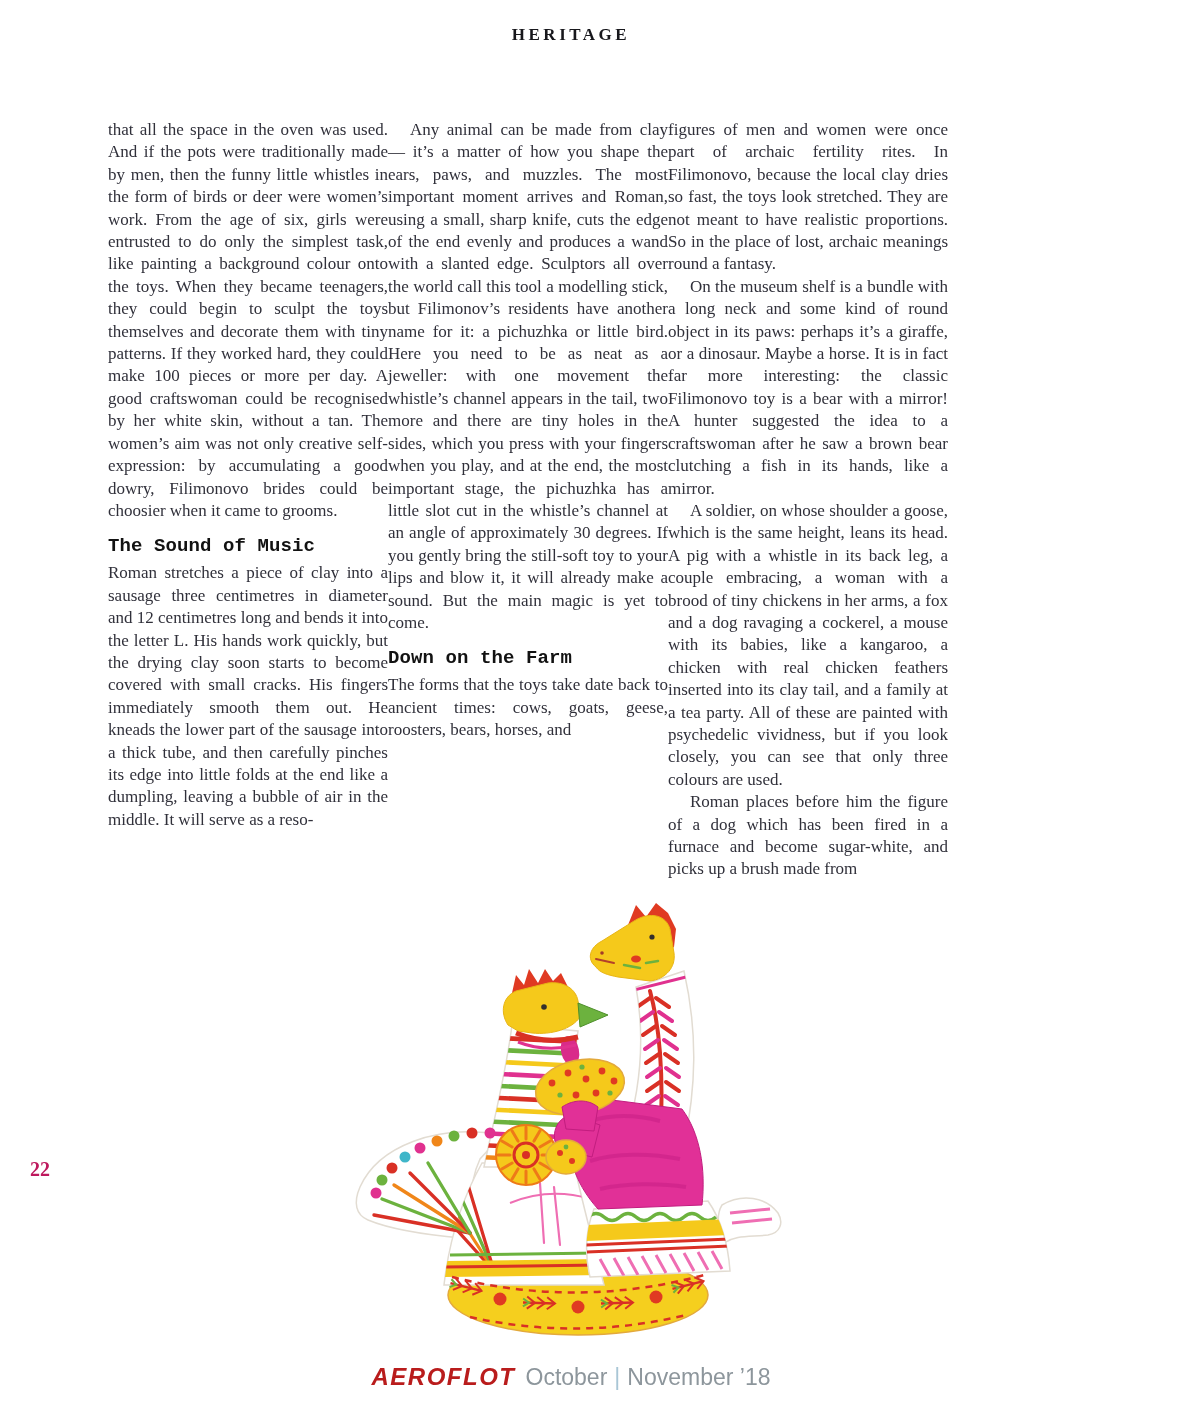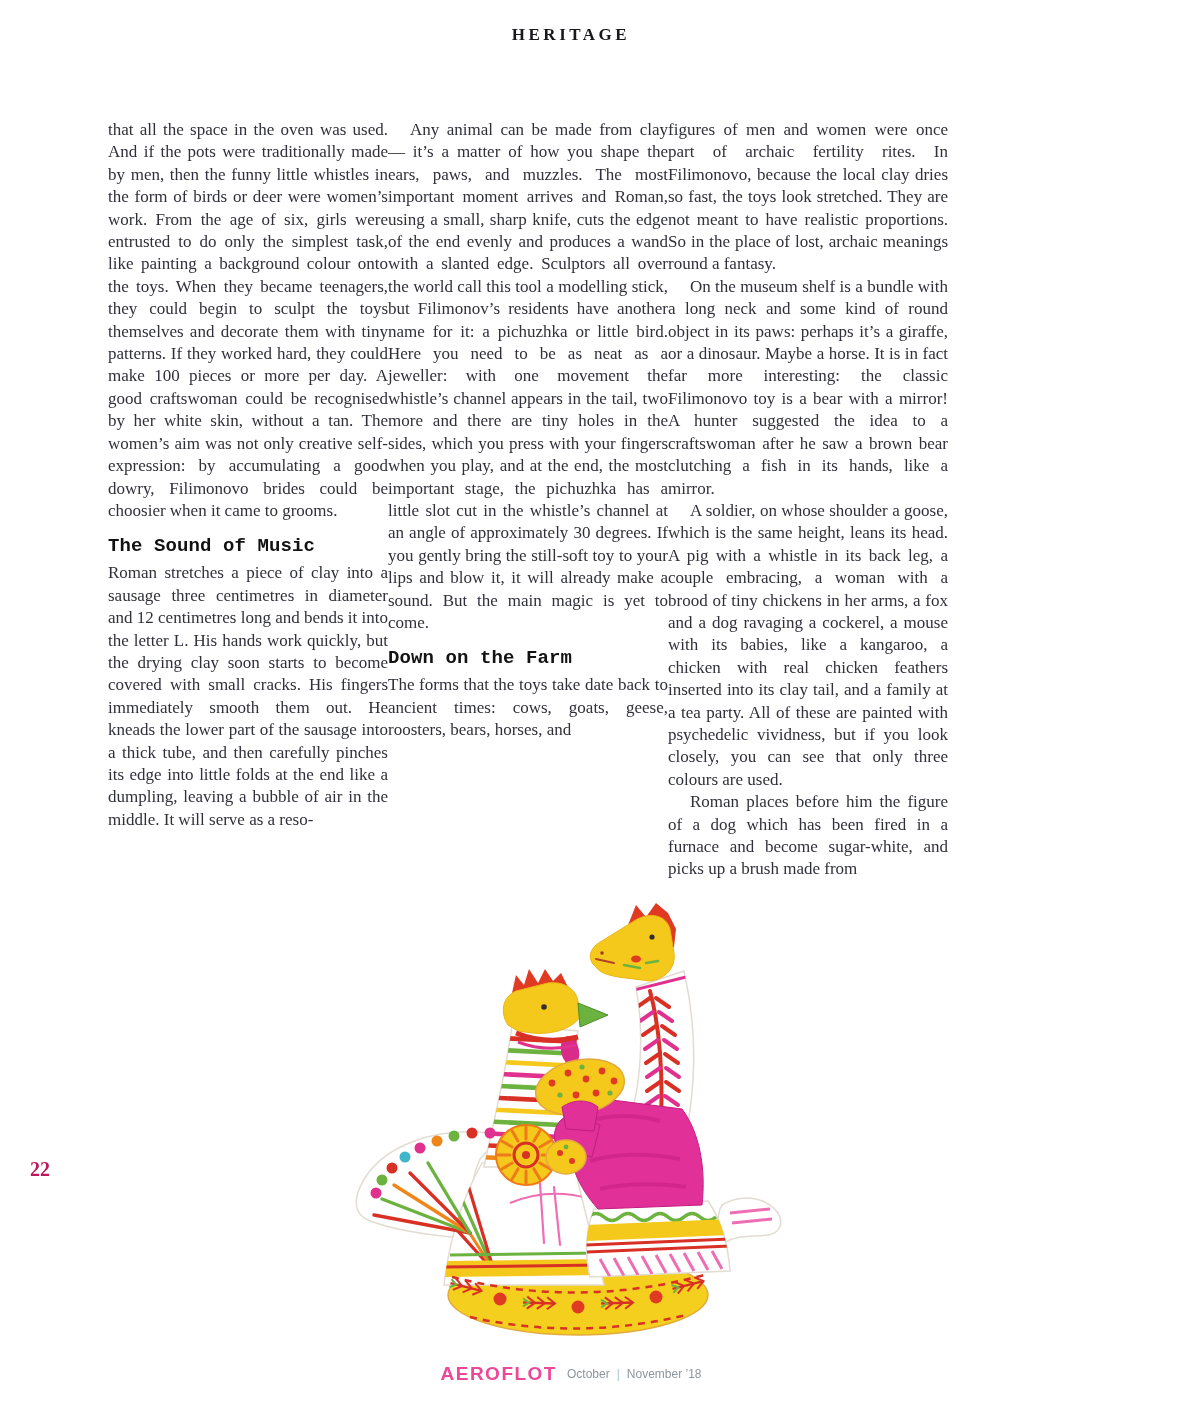--- a/index.html
+++ b/index.html
@@ -13,23 +13,23 @@
   .body{margin:0;font-size:17px;line-height:22.4px;color:#30303a;text-align:justify;}
   .body.indent{text-indent:22px;}
   .subhead{margin:13px 0 5px 0;font-family:Liberation Mono, monospace;
         font-weight:700;font-size:19px;color:#121212;letter-spacing:.1px;}
   .ital{}
   .page-number{position:absolute;left:30px;top:1158px;
         font-family:"Liberation Serif",serif;font-weight:700;font-size:20px;color:#be185d;}
   .figure{position:absolute;left:330px;top:903px;width:480px;height:442px;}
   .figure svg{display:block;}
   .footer{position:absolute;top:1363px;left:108px;width:926px;text-align:center;white-space:nowrap;}
-  .footer .brand{font-family:"Liberation Sans",sans-serif;font-weight:700;font-size:19px;
-        letter-spacing:1.5px;color:#ec4899;vertical-align:middle;}
-  .footer .issue{font-family:"Liberation Sans",sans-serif;font-size:12px;color:#8d969c;
+  .footer .brand{font-family:"Liberation Sans",sans-serif;font-weight:700;font-size:24px;
+        letter-spacing:1.5px;color:#b91c1c;vertical-align:middle;font-style:italic;}
+  .footer .issue{font-family:"Liberation Sans",sans-serif;font-size:23px;color:#8d969c;
         margin-left:10px;vertical-align:middle;}
   .footer .sep{color:#a9c6d6;margin:0 7px;}
 </style>
 </head>
 <body>
 
 <div class="page">
 
   <div class="section-header">
     <span>HERITAGE</span>

